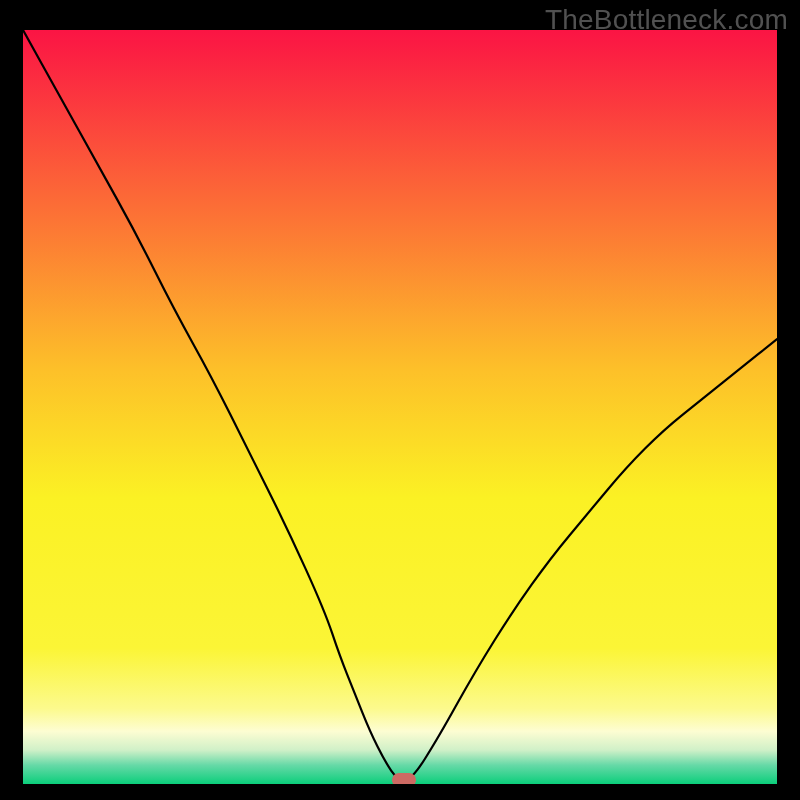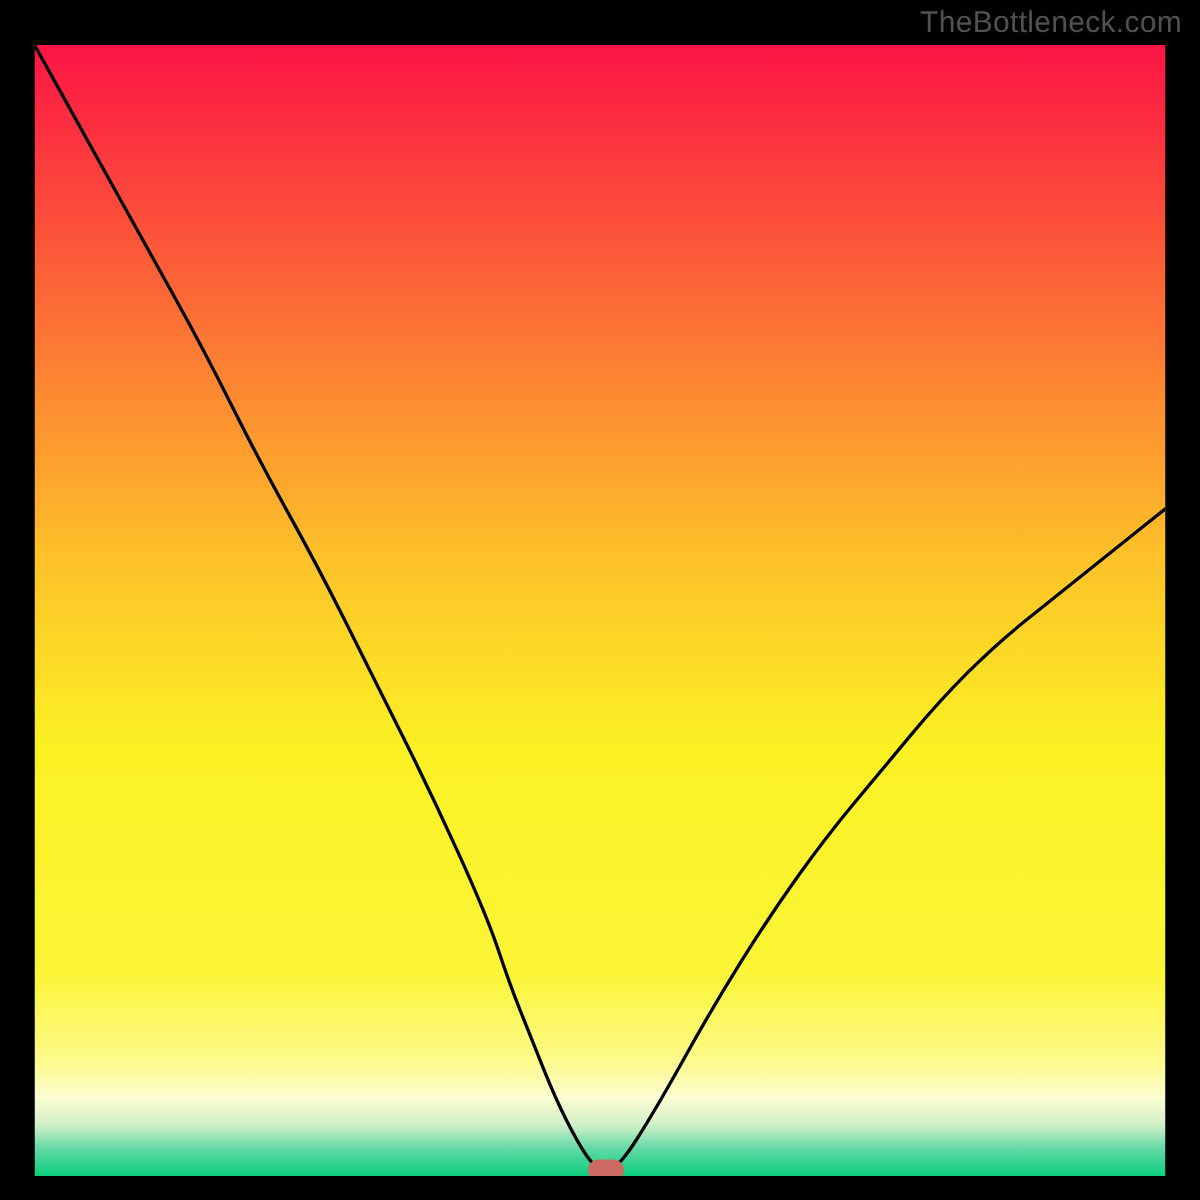--- a/index.html
+++ b/index.html
@@ -15,21 +15,21 @@
     position: relative;
     width: 800px;
     height: 800px;
     background: #000;
   }
   .watermark {
     position: absolute;
     top: 4px;
     right: 12px;
     color: #515151;
-    font-size: 20px;
+    font-size: 28px;
     font-weight: 400;
     letter-spacing: 0.2px;
     z-index: 10;
     text-align: right;
   }
   .plot-area {
     position: absolute;
     left: 23px;
     top: 30px;
     width: 754px;

